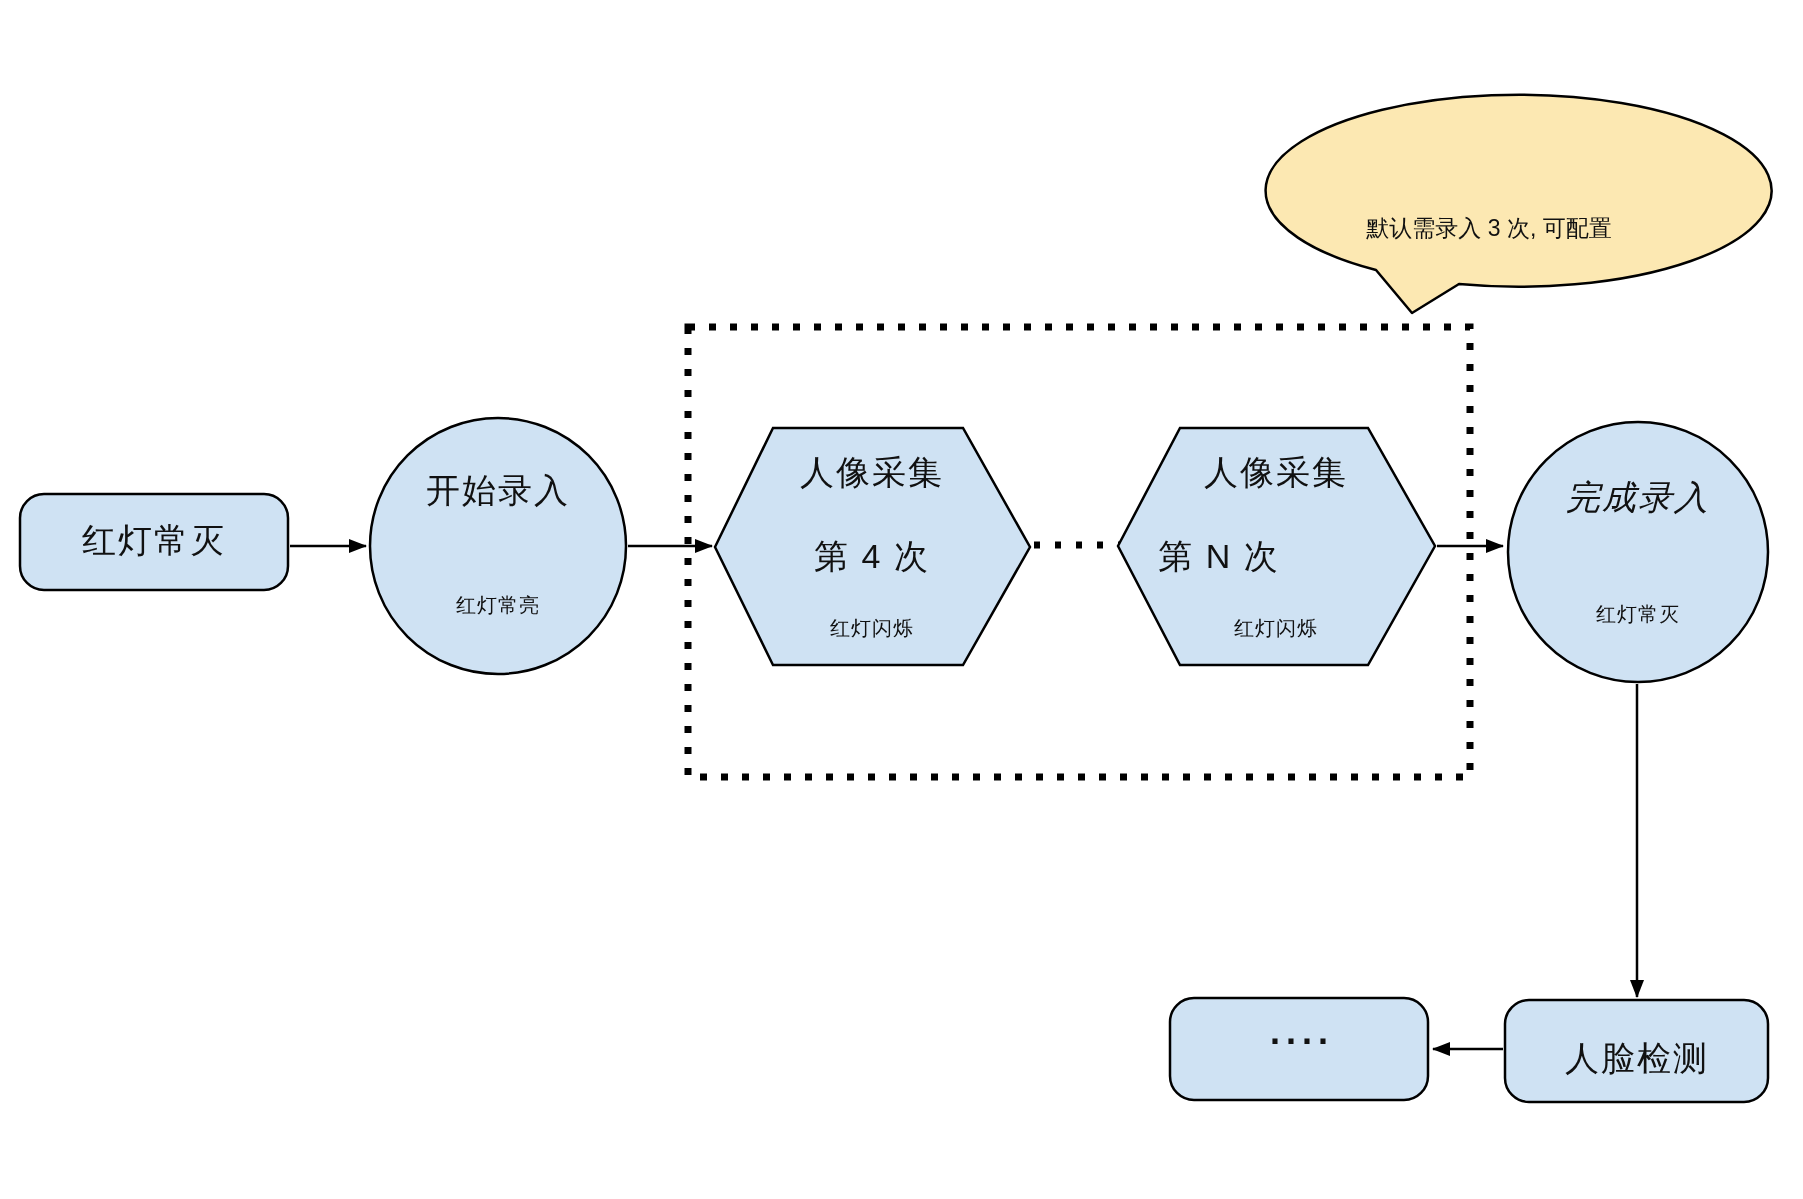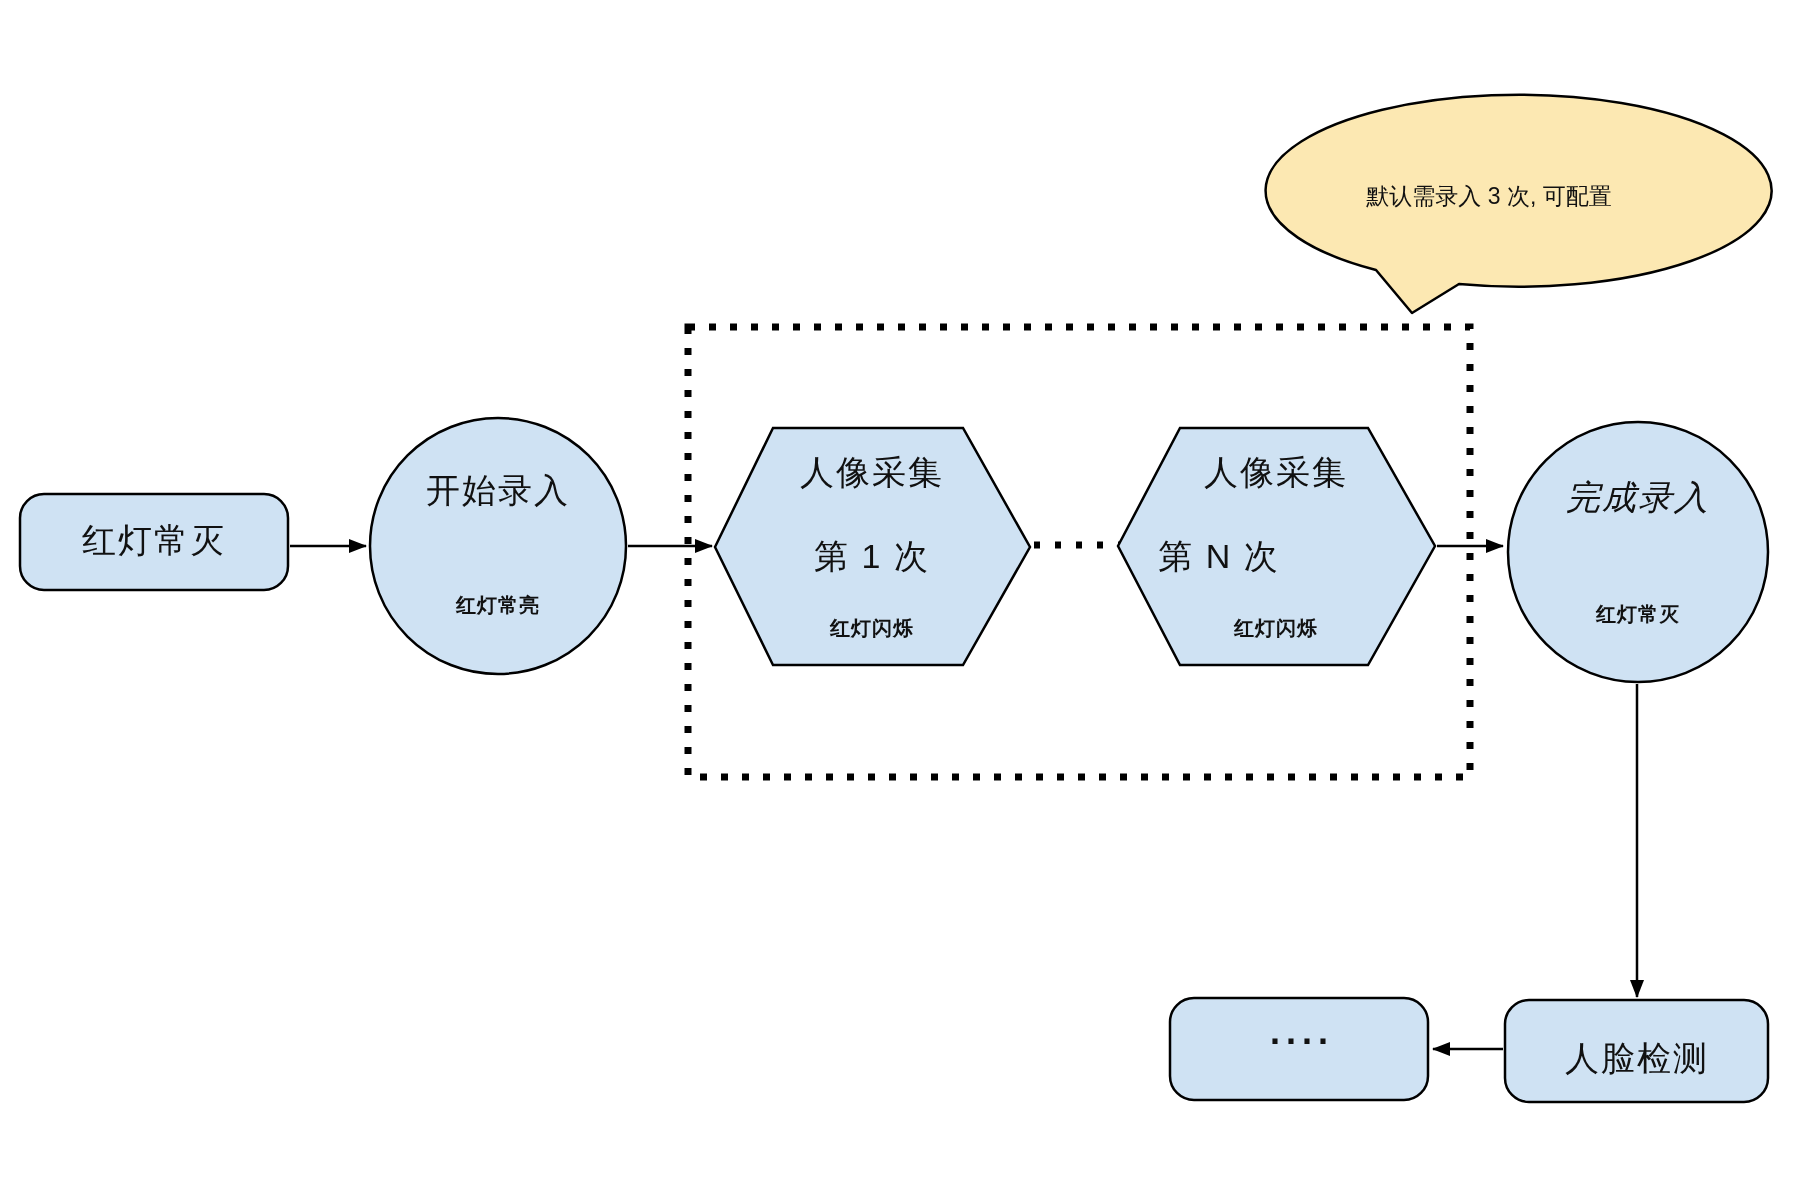--- a/index.html
+++ b/index.html
@@ -29,24 +29,25 @@
     line-height: 1.15;
   }
   .lbl-title {
     font-size: 34px;
     letter-spacing: 2px;
     text-align: center;
   }
   .lbl-status {
     font-size: 20px;
     letter-spacing: 1px;
-    font-weight: 700;
+    font-weight: 400;
   }
   .lbl-callout {
     font-size: 23px;
+    margin-top: 32px;
   }
   .lbl-ellipsis {
     font-size: 36px;
     letter-spacing: 6px;
     font-weight: bold;
   }
 </style>
 </head>
 <body>
 
@@ -84,21 +85,21 @@
 
     <rect x="1170" y="998" width="258" height="102" rx="24" ry="24" stroke="#000000" stroke-width="2.5" fill="#cfe2f3"></rect>
   </svg>
 
   <div class="lbl lbl-title" style="left:154px; top:541px;">红灯常灭</div>
 
   <div class="lbl lbl-title" style="left:498px; top:491px;">开始录入</div>
   <div class="lbl lbl-status" style="left:498px; top:605px;">红灯常亮</div>
 
   <div class="lbl lbl-title" style="left:872px; top:473px;">人像采集</div>
-  <div class="lbl lbl-title" style="left:872px; top:557px;">第 1 次</div>
+  <div class="lbl lbl-title" style="left:872px; top:557px;">第 4 次</div>
   <div class="lbl lbl-status" style="left:872px; top:628px;">红灯闪烁</div>
 
   <div class="lbl lbl-title" style="left:1276px; top:473px;">人像采集</div>
   <div class="lbl lbl-title" style="left:1219px; top:557px;">第 N 次</div>
   <div class="lbl lbl-status" style="left:1276px; top:628px;">红灯闪烁</div>
 
   <div class="lbl lbl-title" style="left:1638px; top:498px;font-style:italic;">完成录入</div>
   <div class="lbl lbl-status" style="left:1638px; top:614px;">红灯常灭</div>
 
   <div class="lbl lbl-callout" style="left:1489px; top:196px;">默认需录入 3 次, 可配置</div>

